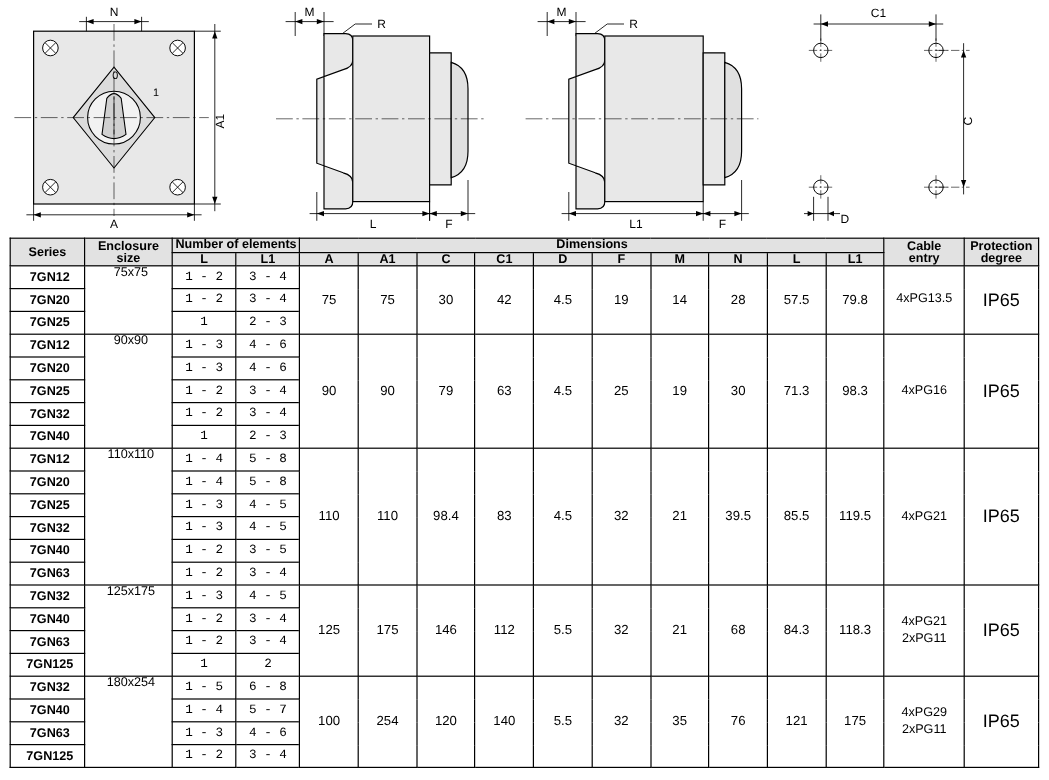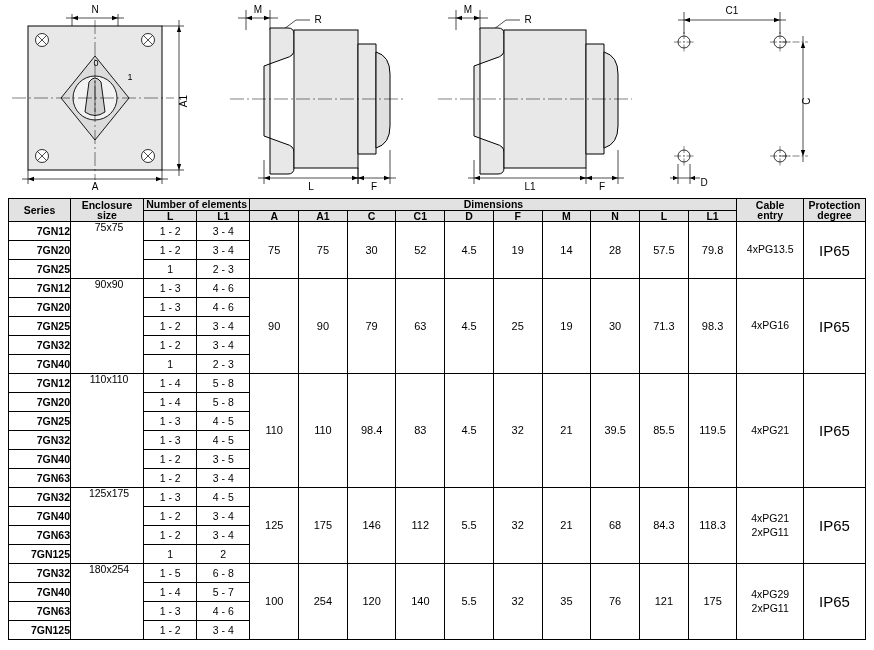--- a/index.html
+++ b/index.html
@@ -16,23 +16,23 @@
   table{border-collapse:collapse;table-layout:fixed;width:858px;font-size:10.5px;}
   th,td{border:1px solid #000;padding:0;text-align:center;vertical-align:middle;line-height:1;}
   thead th{background:#e2e2e2;font-weight:bold;font-size:10.5px;}
   .hdr-series{width:56px;}
   .hdr-encl{width:66px;}
   .col-l,.col-l1{width:48px;}
   .dimcol{width:44px;}
   .hdr-cable{width:60px;}
   .hdr-prot{width:56px;}
 
-  td.series{font-weight:bold;text-align:right;padding-left:4px;height:18px;font-size:10.5px;}
+  td.series{font-weight:bold;text-align:center;padding-left:4px;height:18px;font-size:10.5px;}
   td.encl{text-align:center;padding-left:4px;vertical-align:top;font-size:10.5px;}
-  td.num{font-size:10.5px;}
+  td.num{font-size:10.5px;font-family:Liberation Mono, monospace;}
   td.dim{font-size:11px;}
   td.cable{font-size:10.5px;line-height:1.25;}
   td.prot{font-size:15px;}
   tbody tr{height:18px;}
   .thickline > td, .thickline > th{border-bottom:1.6px solid #000;}
   .grouptop td{border-top:1.6px solid #000;}
 </style>
 </head>
 <body>
 
@@ -260,21 +260,21 @@
       </thead>
       <tbody id="tbody">
           <tr>
             <td class="series">7GN12</td>
             <td class="encl" rowspan="3">75x75</td>
             <td class="num">1 - 2</td>
             <td class="num">3 - 4</td>
             <td class="dim" rowspan="3">75</td>
             <td class="dim" rowspan="3">75</td>
             <td class="dim" rowspan="3">30</td>
-            <td class="dim" rowspan="3">52</td>
+            <td class="dim" rowspan="3">42</td>
             <td class="dim" rowspan="3">4.5</td>
             <td class="dim" rowspan="3">19</td>
             <td class="dim" rowspan="3">14</td>
             <td class="dim" rowspan="3">28</td>
             <td class="dim" rowspan="3">57.5</td>
             <td class="dim" rowspan="3">79.8</td>
             <td class="cable" rowspan="3">
               <div>4xPG13.5</div>
             </td>
             <td class="prot" rowspan="3">IP65</td>

